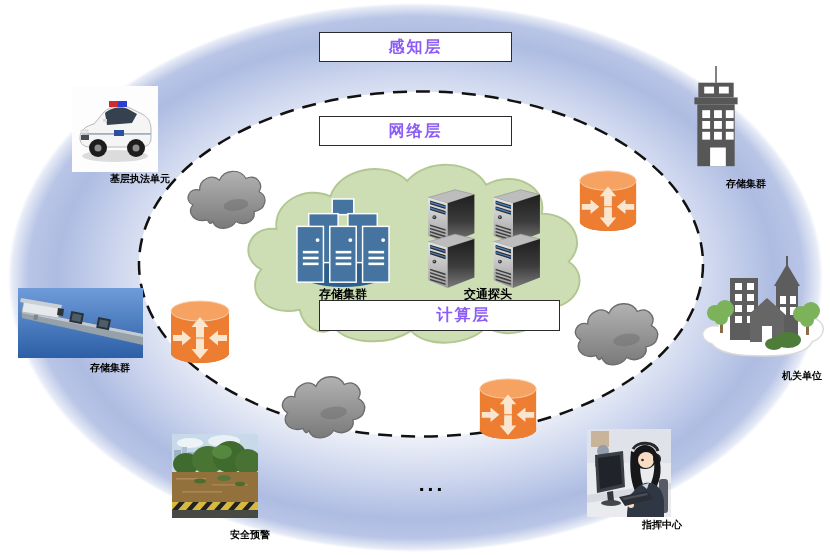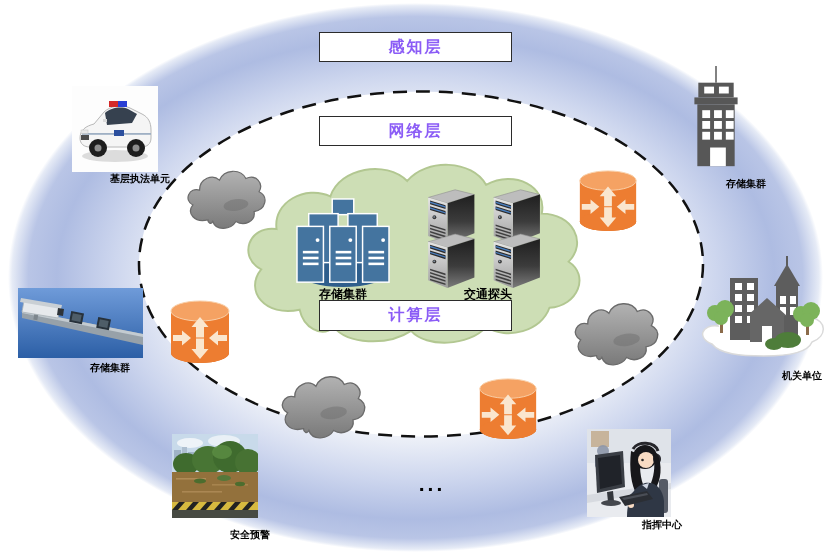--- a/index.html
+++ b/index.html
@@ -147,21 +147,21 @@
     <use href="#serverTower" transform="translate(70,46)"></use>
   </svg>
   <div class="abs small-label" style="left:437px;top:288px;width:102px;">交通探头</div>
 
   <div class="abs layer-box" style="left:319px;top:32px;width:191px;height:28px;">
     <span>感知层</span>
   </div>
   <div class="abs layer-box" style="left:319px;top:116px;width:191px;height:28px;text-align:right;">
     <span>网络层</span>
   </div>
-  <div class="abs layer-box" style="left:319px;top:300px;width:191px;height:29px;">
+  <div class="abs layer-box" style="left:319px;top:300px;width:191px;height:29px;padding-left:48px;">
     <span>计算层</span>
   </div>
 
   <svg class="abs" style="left:72px;top:86px;" width="86" height="86" viewBox="0 0 86 86">
     <rect width="86" height="86" fill="#fdfdfd"></rect>
     <ellipse cx="43" cy="70" rx="33" ry="6" fill="#dcdcdc"></ellipse>
     <path d="M8,52 C8,44 14,40 22,38 L32,26 C38,20 50,18 58,22 L70,28 C76,31 79,36 79,44 L79,52 C79,58 75,61 69,61 L18,61 C12,61 8,58 8,52 Z" fill="#f5f5f5" stroke="#b8b8b8" stroke-width="1"></path>
     <path d="M33,27 C38,22 49,20 56,23 L65,28 L60,37 L35,39 Z" fill="#36414f"></path>
     <rect x="37" y="15" width="9" height="6" fill="#d42a2a"></rect>
     <rect x="46" y="15" width="9" height="6" fill="#2a3fd4"></rect>

